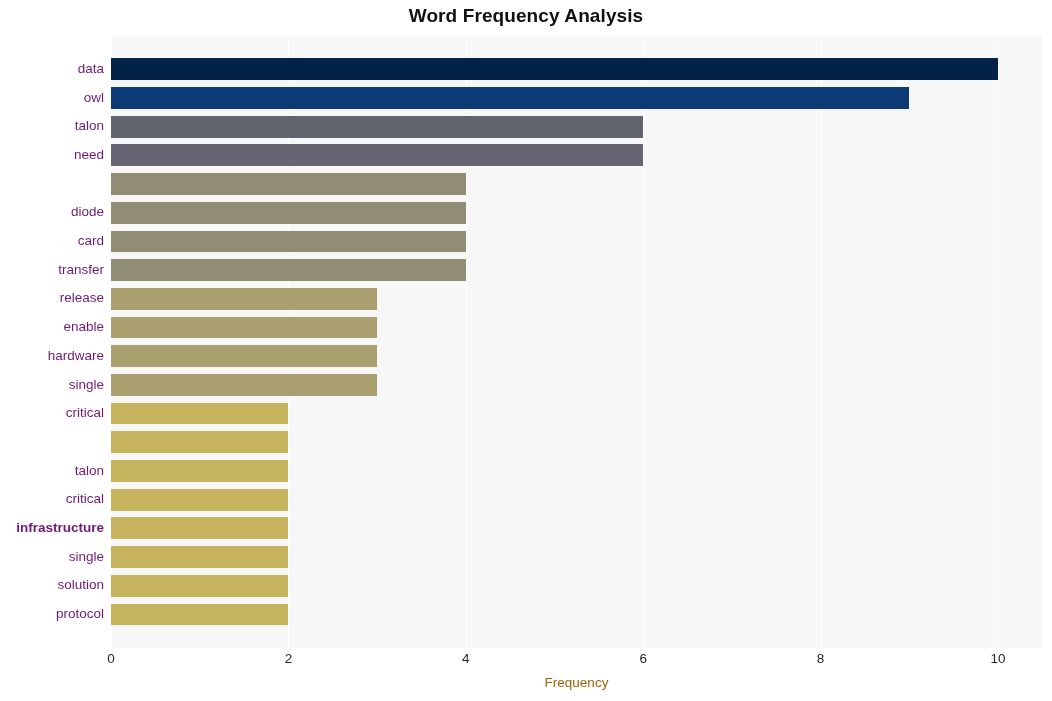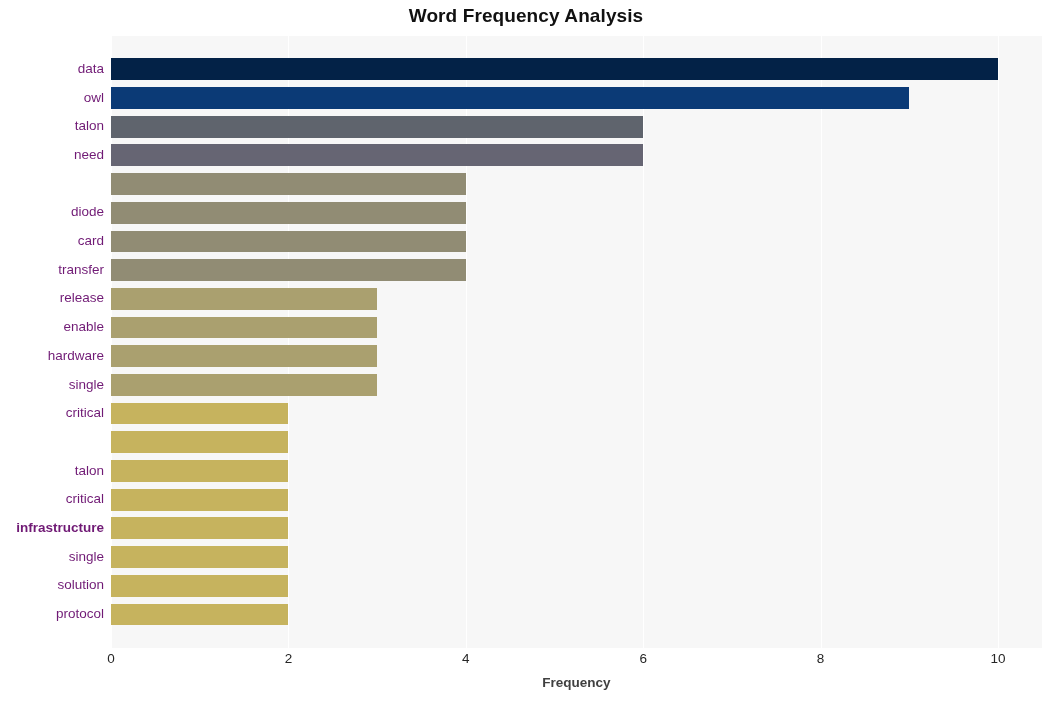--- a/index.html
+++ b/index.html
@@ -105,22 +105,21 @@
     color: #262626;
     white-space: nowrap;
   }
   #x-axis-title {
     position: absolute;
     left: 111px;
     top: 675px;
     width: 931px;
     text-align: center;
     font-size: 13.5px;
-    color: #404040;
-    font-weight: bold;
+    color: #a16207;
   }
 </style>
 </head>
 <body>
 
 <div id="figure">
 
   <div id="chart-title">Word Frequency Analysis</div>
 
   <div id="plot-area">

